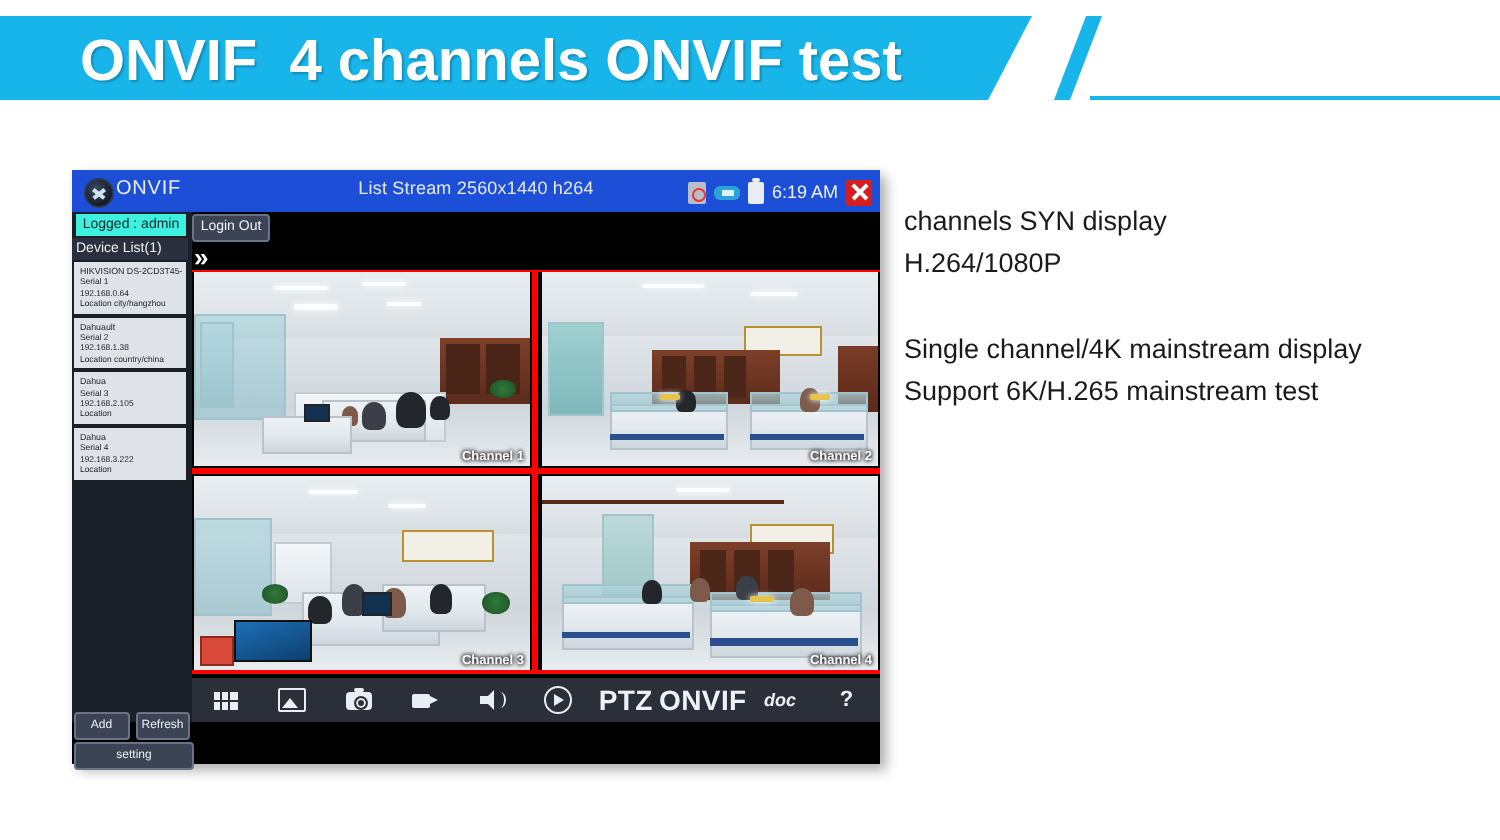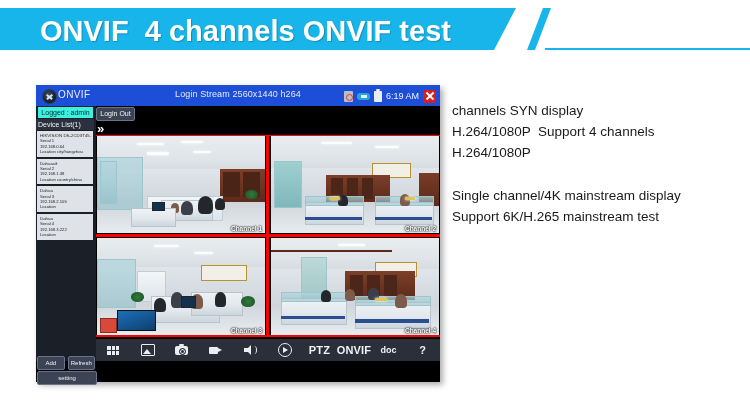--- a/index.html
+++ b/index.html
@@ -128,22 +128,22 @@
   .pic{position:absolute;background:#f2efe6;border:1.2px solid #b9922f;}
   .plant{position:absolute;background:radial-gradient(circle,#2f7a3a,#1d5127);border-radius:50%;}
   .mon{position:absolute;background:#12314f;border:.6px solid #20242a;}
   .door{position:absolute;background:linear-gradient(180deg,#7a3c26,#5a2a19);}
   .partition{position:absolute;background:linear-gradient(180deg,#f3f6f8,#dde4ea);border:.4px solid #c3ccd4;}
 
   
   .toolbar{position:absolute;left:60px;top:254px;width:344px;height:22px;background:#2a2f3a;
     display:flex;align-items:center;}
   .tbitem{flex:1;display:flex;align-items:center;justify-content:center;height:22px;color:#eef2f7;}
-  .tb-text{font-size:11px;font-weight:bold;letter-spacing:.2px;}
-  .tb-ital{font-size:9px;font-weight:bold;}
+  .tb-text{font-size:14px;font-weight:bold;letter-spacing:.2px;}
+  .tb-ital{font-size:9px;font-weight:bold;font-style:italic;}
   .ic-grid{width:12px;height:9px;display:grid;grid-template-columns:repeat(3,1fr);gap:1px;}
   .ic-grid i{background:#e9eef4;display:block;}
   .ic-pic{width:12px;height:10px;border:1.3px solid #e9eef4;border-radius:1px;position:relative;}
   .ic-pic:after{content:"";position:absolute;left:1px;bottom:1px;width:0;height:0;
     border-left:4px solid transparent;border-right:4px solid transparent;border-bottom:5px solid #e9eef4;}
   .ic-cam{width:13px;height:9px;background:#e9eef4;border-radius:2px;position:relative;}
   .ic-cam:before{content:"";position:absolute;left:4px;top:-2px;width:5px;height:2px;background:#e9eef4;border-radius:1px;}
   .ic-cam:after{content:"";position:absolute;left:4px;top:2px;width:5px;height:5px;border-radius:50%;
     background:#2a2f3a;border:1.2px solid #2a2f3a;box-shadow:0 0 0 1px #e9eef4 inset;}
   .ic-vid{width:14px;height:9px;position:relative;}
@@ -176,21 +176,21 @@
     <div class="banner-chev"></div>
     <div class="banner-rule"></div>
     <div class="banner-title">ONVIF  4 channels ONVIF test</div>
   </div>
 
   <div class="device">
 
     <div class="titlebar">
       <div class="onvif-logo"></div>
       <div class="onvif-word">ONVIF</div>
-      <div class="stream-title">Login Stream 2560x1440 h264</div>
+      <div class="stream-title">List Stream 2560x1440 h264</div>
       <div class="tb-icons">
         <div class="ic-rec"></div>
         <div class="ic-net"></div>
         <div class="ic-bat"></div>
         <div class="tb-clock">6:19 AM</div>
         <div class="ic-close"></div>
       </div>
     </div>
 
     <div class="sidebar">
@@ -386,20 +386,19 @@
         <span class="tb-ital">doc</span>
       </div>
       <div class="tbitem">
         <span class="tb-text" style="font-size:11px">?</span>
       </div>
     </div>
   </div>
 
   <div class="desc">
     <p>channels SYN display</p>
-    <p>H.264/1080P  Support 4 channels</p>
     <p>H.264/1080P</p>
     <div class="gap"></div>
     <p>Single channel/4K mainstream display</p>
     <p>Support 6K/H.265 mainstream test</p>
   </div>
 
 </div>
 
 </body></html>

